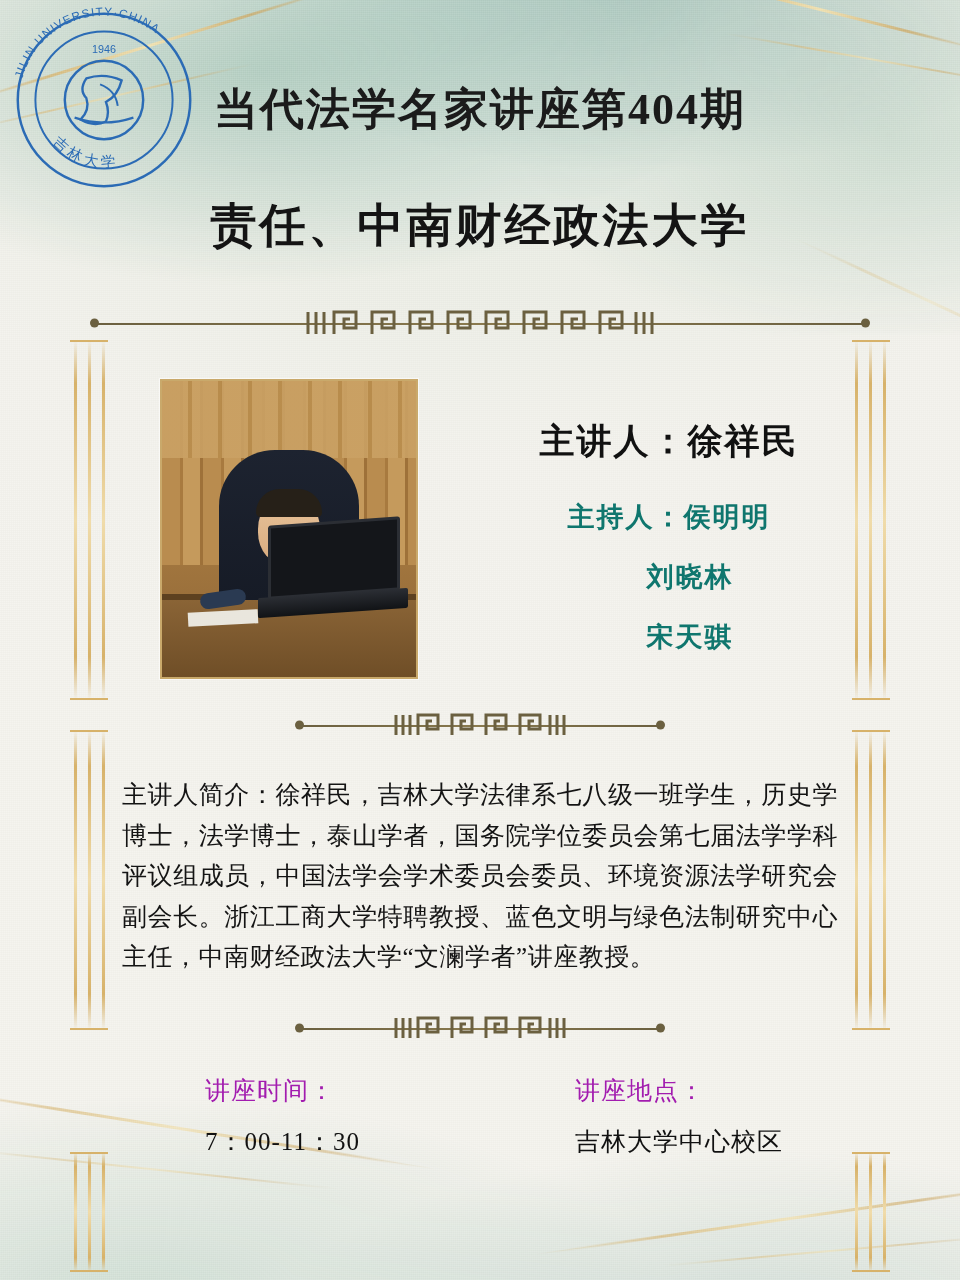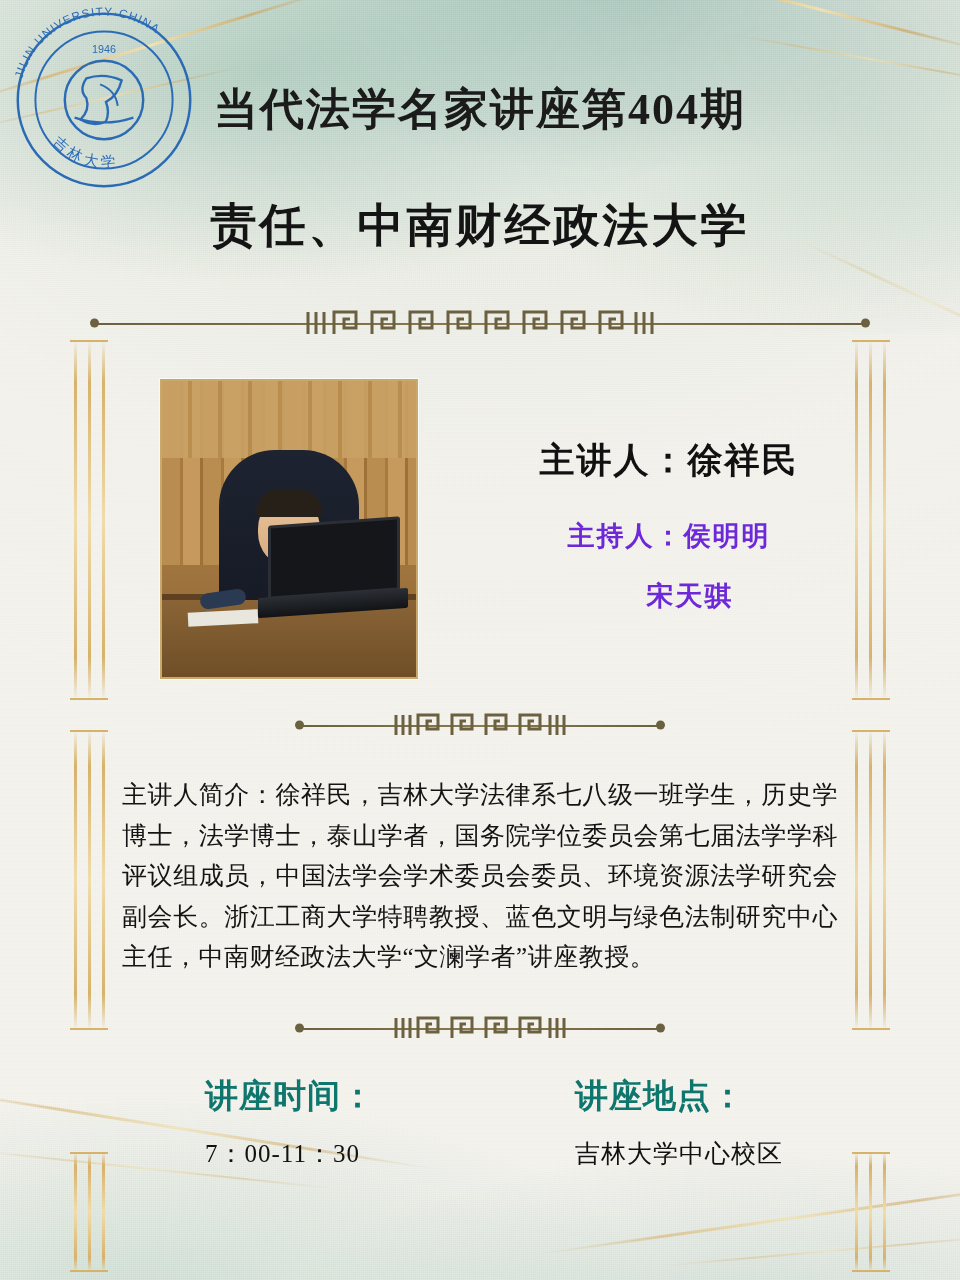--- a/index.html
+++ b/index.html
@@ -123,21 +123,21 @@
     position:absolute; left:2px; width: 38px; height: 12px;
     border: 2px solid #d7b26a; border-left:none; border-right:none;
   }
   .bracket .cap.top { top: 0; border-bottom: none; }
   .bracket .cap.bot { bottom: 0; border-top: none; }
   .bracket.left  { left: 68px; }
   .bracket.right { right: 68px; transform: scaleX(-1); }
 
   
   .speaker-row {
-    display: flex; align-items: center; justify-content: center;
+    display: flex; align-items: flex-end; justify-content: center;
     margin-top: 36px; padding: 0 80px; gap: 40px;
   }
   .photo-wrap {
     width: 258px; height: 300px; flex: 0 0 auto; margin-left: 80px;
     border: 2px solid #c9a96b;
     box-shadow: 0 0 0 1px rgba(255,255,255,.6);
     overflow: hidden;
     background: #8a6a42;
   }
   .photo { width: 100%; height: 100%; position: relative; }
@@ -194,21 +194,21 @@
     position:absolute; left: 26px; bottom: 52px; width: 70px; height: 14px;
     background:#e9e6dd; transform: rotate(-3deg);
   }
 
   .names { flex: 1; text-align: center; padding-top: 16px; }
   .name-main {
     font-size: 35px; font-weight: 700; letter-spacing: 2px; color:#111;
     margin-bottom: 34px;
   }
   .name-line {
-    font-size: 27px; font-weight: 700; letter-spacing: 2px; color:#6d28d9;
+    font-size: 27px; font-weight: 700; letter-spacing: 2px; color:#0f766e;
     margin-bottom: 24px;
   }
   .name-line.indent { padding-left: 42px; }
 
   
   .bio {
     margin: 30px 122px 0 122px;
     font-size: 25px;
     line-height: 1.62;
     color: #141414;
@@ -216,21 +216,21 @@
     letter-spacing: .5px;
   }
 
   
   .info-row {
     display:flex; justify-content: center; gap: 150px; margin-top: 26px;
     padding-left: 40px;
   }
   .info-col { min-width: 220px; }
   .info-head {
-    font-size: 33px; font-weight:700; color:#0f766e; margin-bottom: 18px; letter-spacing:1px;
+    font-size: 25px; font-weight:400; color:#a21caf; margin-bottom: 18px; letter-spacing:1px;
   }
   .info-line { font-size: 25px; color:#111; margin-bottom: 14px; letter-spacing:1px; }
 
   .bracket.bottom-left  { left: 68px; bottom: 8px; height: 120px; top:auto; position:absolute; }
   .bracket.bottom-right { right: 68px; bottom: 8px; height: 120px; top:auto; position:absolute; transform: scaleX(-1); }
   .bracket.mid-left  { left: 68px; top: 700px; height: 320px; position:absolute; }
   .bracket.mid-right { right: 68px; top: 700px; height: 320px; position:absolute; transform: scaleX(-1); }
 </style>
 </head>
 <body>
@@ -323,20 +323,21 @@
       </div>
     </div>
 
     <div class="names">
       <div class="name-main">
         <span>主讲人：</span><span>徐祥民</span>
       </div>
       <div class="name-line">
         <span>主持人：</span><span>侯明明</span>
       </div>
+      <div class="name-line indent">刘晓林</div>
       <div class="name-line indent">宋天骐</div>
     </div>
   </div>
 
   <div class="divider small" style="margin-top:26px;">
     <div class="line"></div>
     <div class="dot l"></div>
     <div class="dot r"></div>
     <div class="motif">
       <svg width="180" height="26" viewBox="0 0 180 26">

